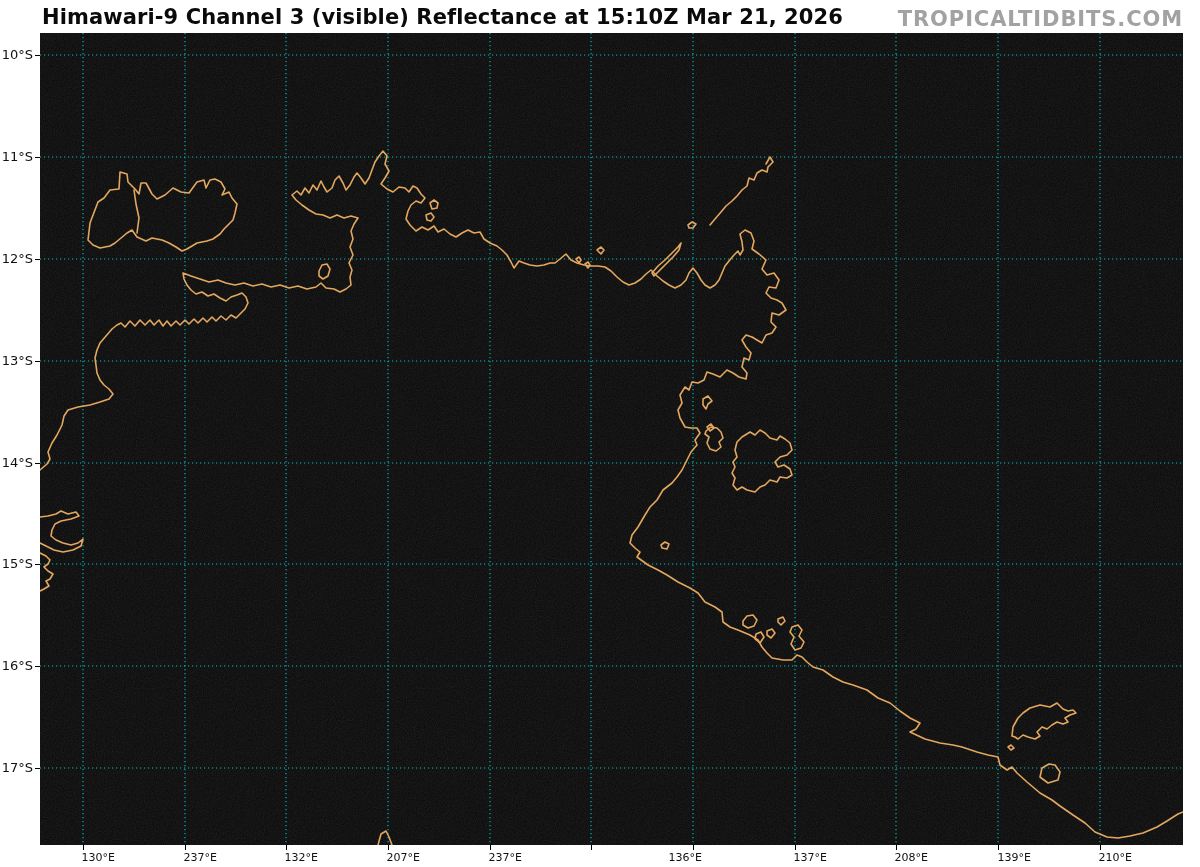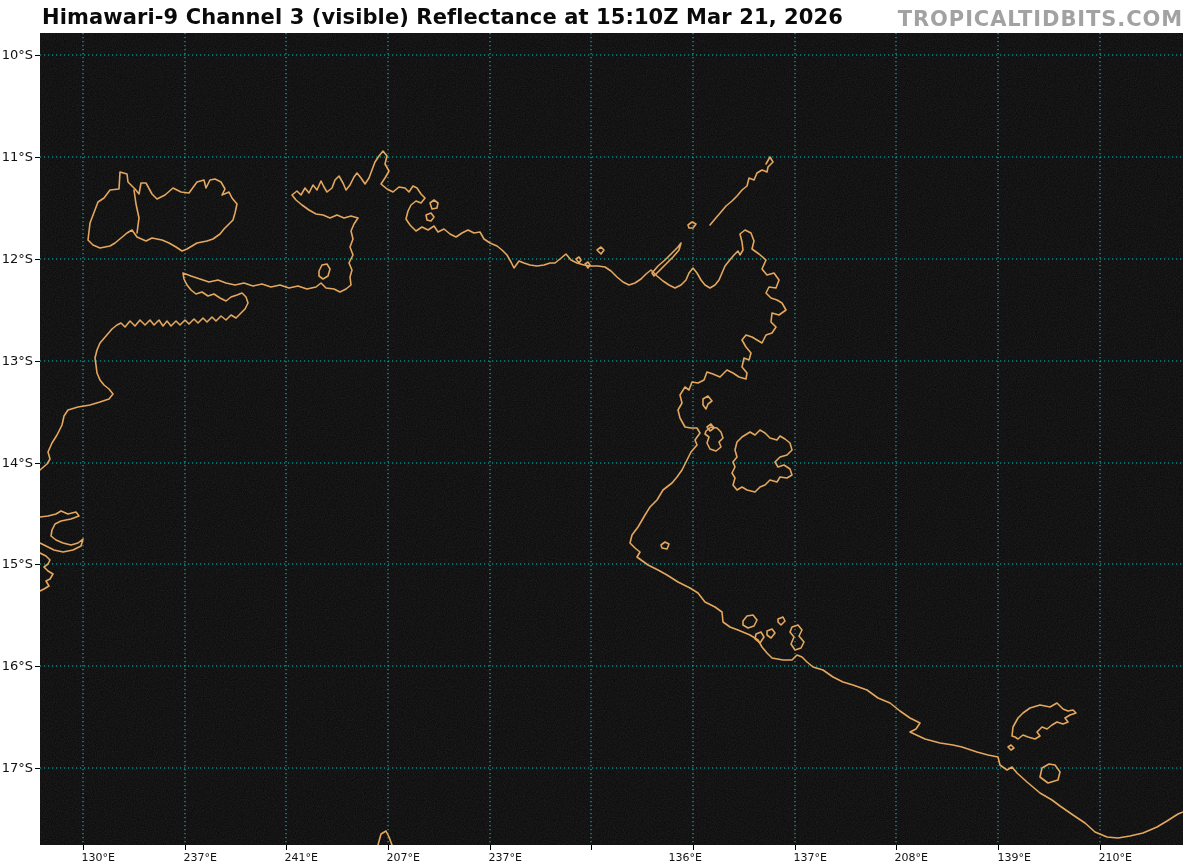--- a/index.html
+++ b/index.html
@@ -106,21 +106,21 @@
       <div class="ylabel" style="left: -27px; top: 658px;">16°S</div>
       <div class="ytickmark" style="left: 35px; top: 666px;"></div>
       <div class="ylabel" style="left: -27px; top: 760px;">17°S</div>
       <div class="ytickmark" style="left: 35px; top: 768px;"></div>
     </div>
   <div id="x-axis">
       <div class="xlabel" style="left: 51px;">130°E</div>
       <div class="xtickmark" style="left: 83px;"></div>
       <div class="xlabel" style="left: 153px;">237°E</div>
       <div class="xtickmark" style="left: 185px;"></div>
-      <div class="xlabel" style="left: 254px;">241°E</div>
+      <div class="xlabel" style="left: 254px;">132°E</div>
       <div class="xtickmark" style="left: 286px;"></div>
       <div class="xlabel" style="left: 356px;">207°E</div>
       <div class="xtickmark" style="left: 388px;"></div>
       <div class="xlabel" style="left: 458px;">237°E</div>
       <div class="xtickmark" style="left: 490px;"></div>
       <div class="xlabel" style="left: 568px; margin-top: 48px;">135°E</div>
       <div class="xtickmark" style="left: 591px;"></div>
       <div class="xlabel" style="left: 638px;">136°E</div>
       <div class="xtickmark" style="left: 693px;"></div>
       <div class="xlabel" style="left: 763px;">137°E</div>

